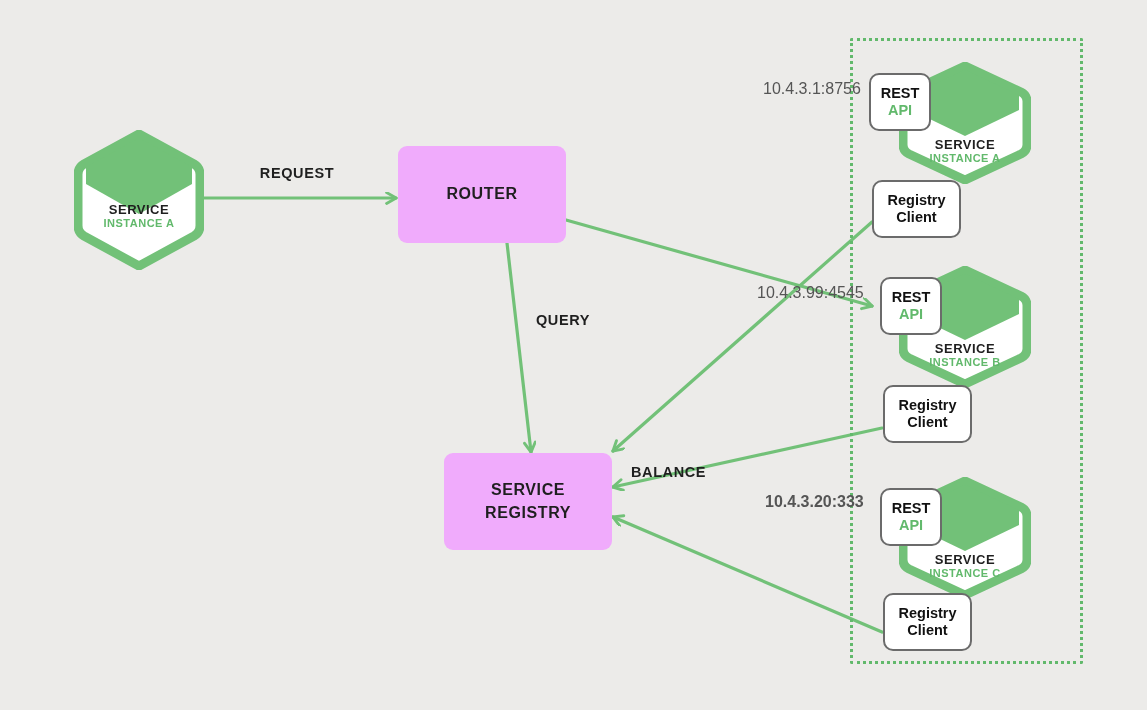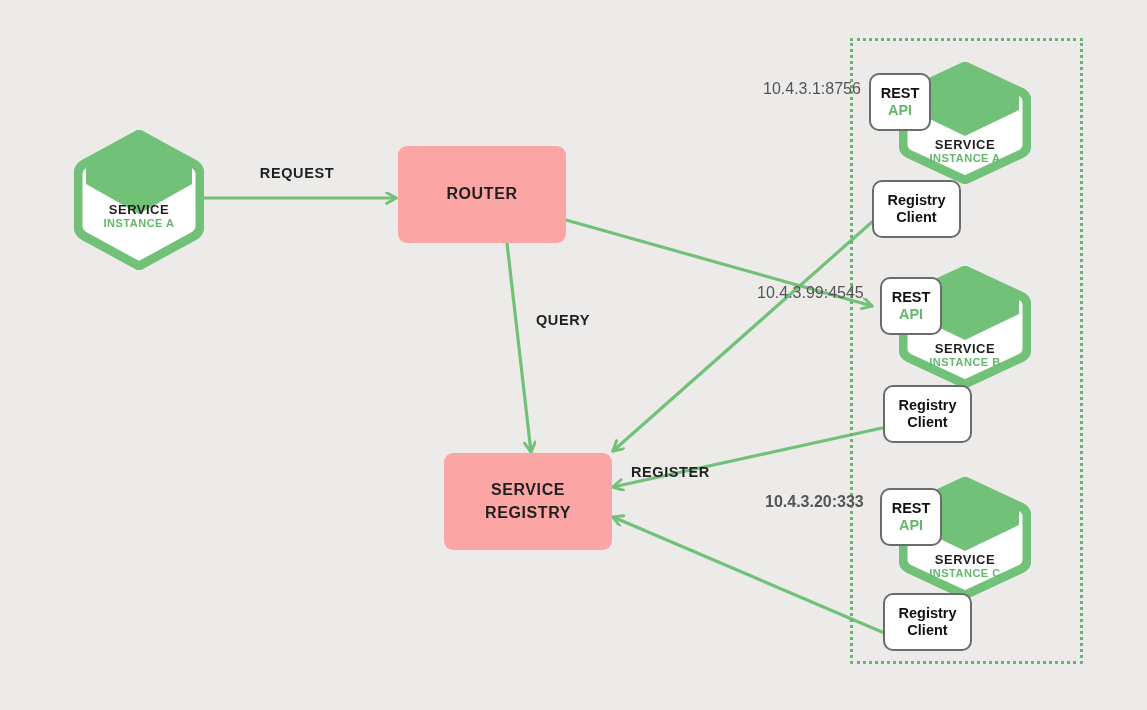--- a/index.html
+++ b/index.html
@@ -8,21 +8,21 @@
     background:#ecebe9;
     font-family:"Liberation Sans", sans-serif;
     overflow:hidden;
   }
   #stage{position:relative;width:1147px;height:710px;}
   #wires{position:absolute;left:0;top:0;width:1147px;height:710px;}
 
   
   .obox{
     position:absolute;
-    background:#fca5a5;
+    background:#f0abfc;
     border-radius:9px;
     display:flex;align-items:center;justify-content:center;
     text-align:center;
     color:#1f1f1f;
     font-weight:bold;
     font-size:16px;
     letter-spacing:.6px;
     line-height:1.38;
     z-index:4;
   }
@@ -130,21 +130,21 @@
       <span>SERVICE</span><br>
       <span>REGISTRY</span>
     </span>
   </div>
 
   <div class="elabel" style="left:237px;top:164px;width:120px;">REQUEST</div>
 
 
   <div class="elabel" style="left:504px;top:311px;width:118px;">QUERY</div>
 
-  <div class="elabel" style="left:631px;top:463px;width:100px;text-align:left;">REGISTER</div>
+  <div class="elabel" style="left:631px;top:463px;width:100px;text-align:left;">BALANCE</div>
 
   <div class="group" style="left:850px;top:38px;width:227px;height:620px;"></div>
 
   <div class="iplabel" style="left:763px;top:60px;">10.4.3.1:8756</div>
 
   <div class="hex" style="left:899px;top:62px;width:132px;height:122px;">
     <svg viewBox="0 0 132 122" style="width:132px;height:122px;display:block;">
       <path d="M66 4 L122 30 Q128 33 128 39.5 L128 82.5 Q128 89 122 92 L66 118 L10 92 Q4 89 4 82.5 L4 39.5 Q4 33 10 30 Z" fill="#ffffff" stroke="#72c178" stroke-width="9" stroke-linejoin="round"></path>
       <path d="M66 8 L120 33 L120 48 L66 74 L12 48 L12 33 Z" fill="#72c178"></path>
     </svg>

